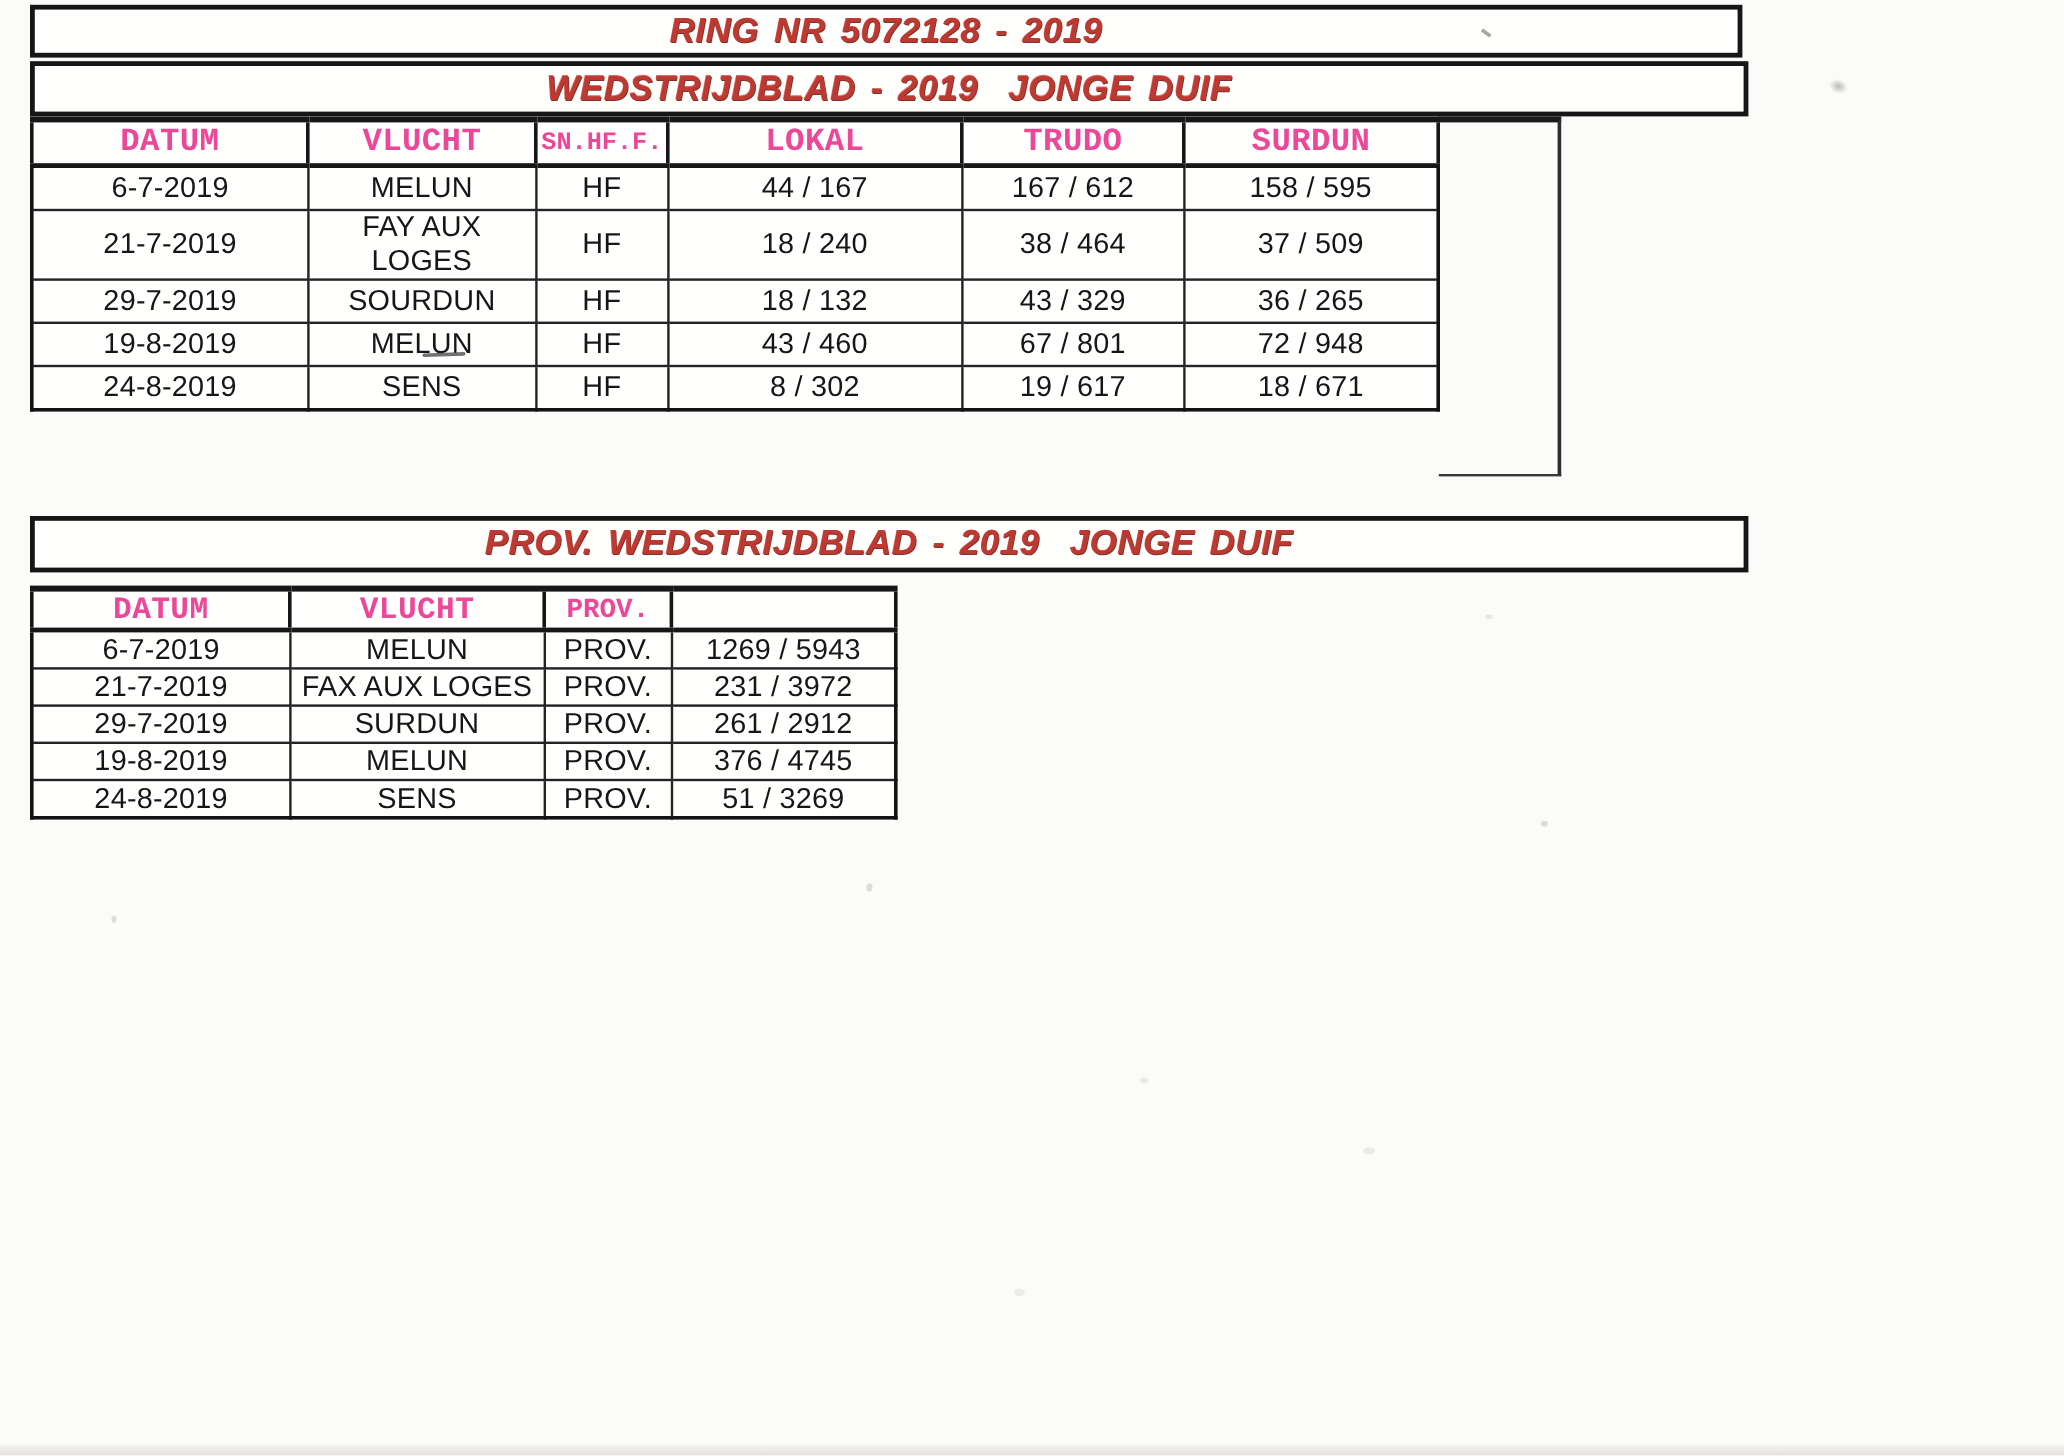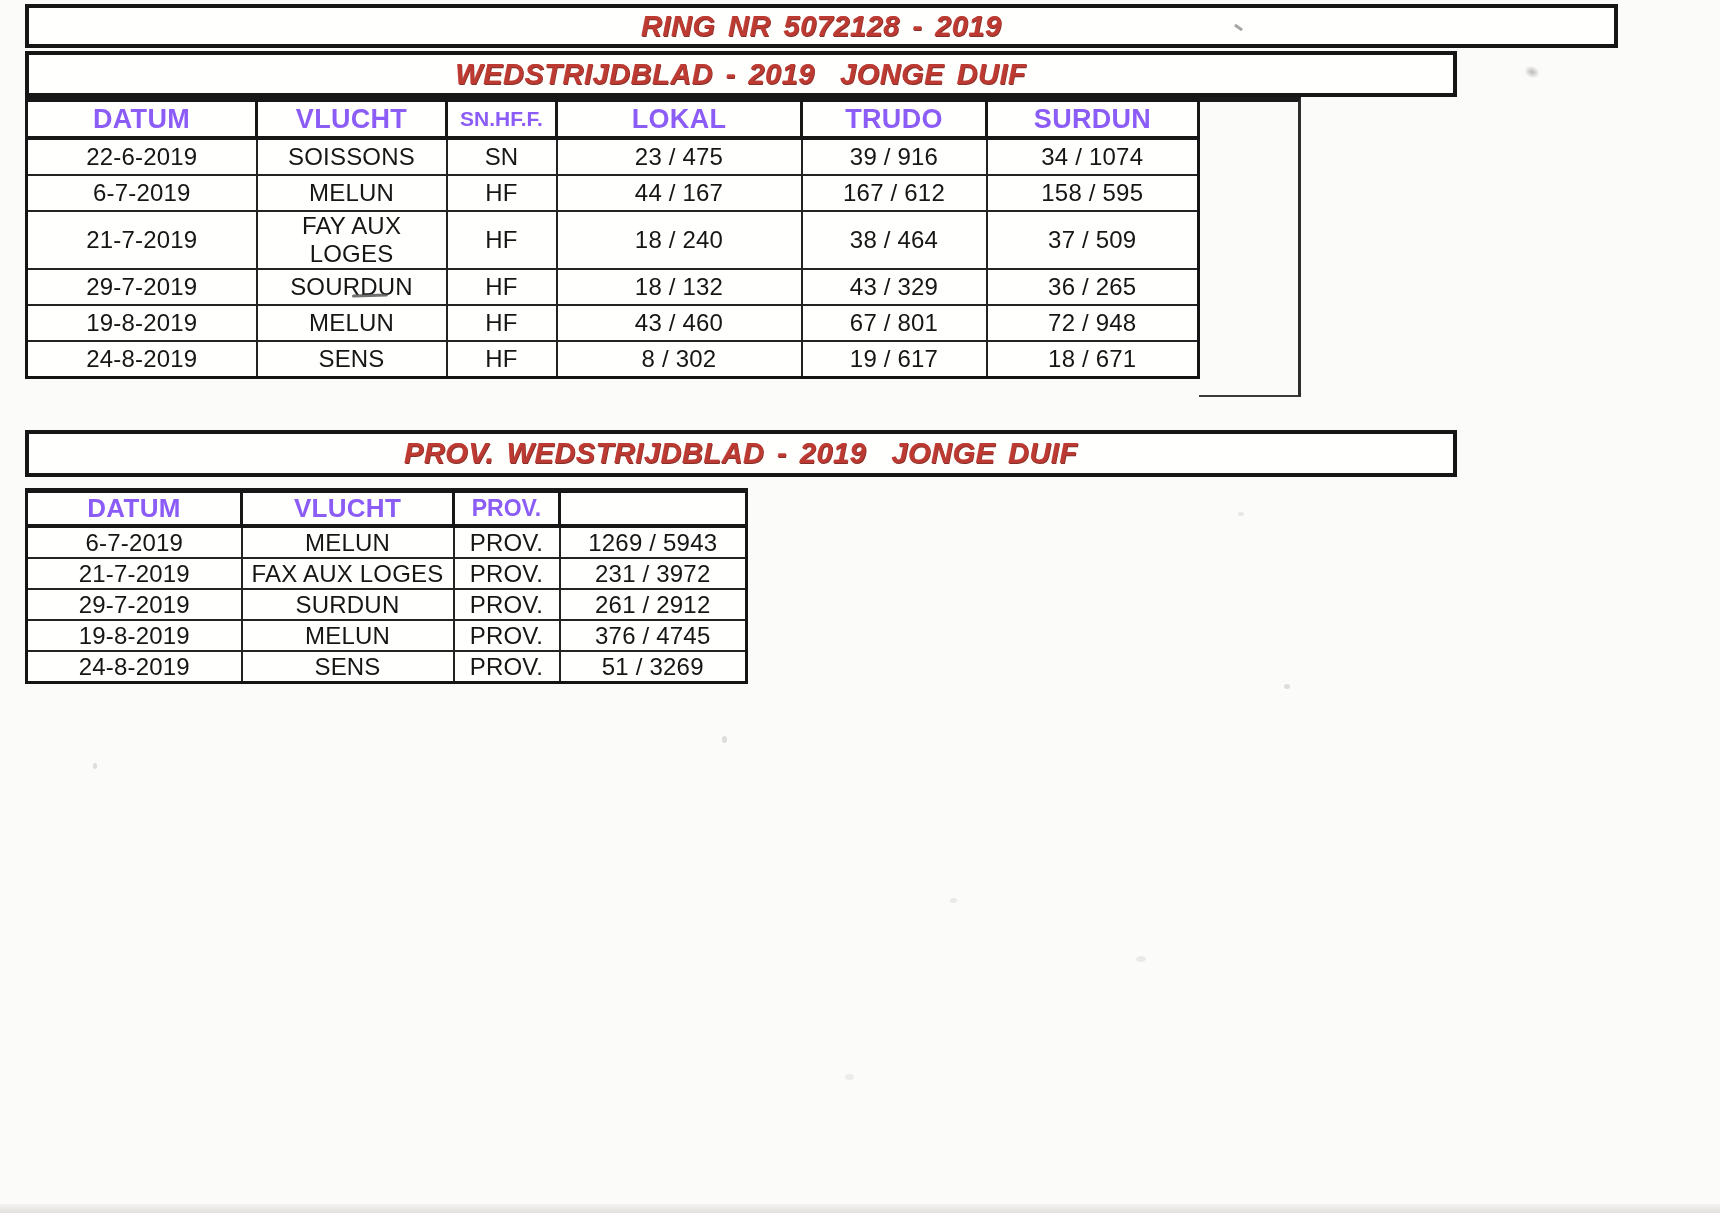--- a/index.html
+++ b/index.html
@@ -11,21 +11,21 @@
     overflow:hidden;
   }
   
   .title-bar{
     position:absolute;
     box-sizing:border-box;
     background:#fffffe;
     border:4px solid #161616;
     display:flex;align-items:center;justify-content:center;
   }
-  #ring-bar{left:25px;top:4px;width:1593px;height:44px;}
+  #ring-bar{left:25px;top:4px;width:1427px;height:44px;}
   #wedstrijd-bar{left:25px;top:51px;width:1432px;height:46px;}
   #prov-bar{left:25px;top:430px;width:1432px;height:47px;}
   .red-title{
     font-style:italic;
     font-weight:bold;
     font-size:29px;
     letter-spacing:.5px;
     word-spacing:4px;
     color:#bc3a32;
     text-shadow:0.6px 0.8px 0 #84302a, -0.4px -0.4px 0 #d9706a;
@@ -41,25 +41,26 @@
   }
   #local-table{left:25px;top:97px;}
   #prov-table{left:25px;top:488px;}
   th{
     box-sizing:content-box;
     border:3px solid #171717;
     border-top-width:5px;
     border-bottom-width:4px;
     font-weight:bold;
     font-size:27px;
-    color:#8b5cf6;
+    color:#ec4899;
     height:34px;
     padding:0;
     text-align:center;
     letter-spacing:.3px;
+    font-family:Liberation Mono, monospace;
   }
   th.small-head{font-size:21px;letter-spacing:0;}
   td{
     box-sizing:content-box;
     border:2px solid #232323;
     font-size:24px;
     color:#161616;
     text-align:center;
     padding:0;
     letter-spacing:.2px;
@@ -123,28 +124,20 @@
     <tr>
       <th>DATUM</th>
       <th>VLUCHT</th>
       <th class="small-head">SN.HF.F.</th>
       <th>LOKAL</th>
       <th>TRUDO</th>
       <th>SURDUN</th>
     </tr>
   </thead>
   <tbody>
-    <tr>
-      <td>22-6-2019</td>
-      <td>SOISSONS</td>
-      <td>SN</td>
-      <td>23 / 475</td>
-      <td>39 / 916</td>
-      <td>34 / 1074</td>
-    </tr>
     <tr>
       <td>6-7-2019</td>
       <td>MELUN</td>
       <td>HF</td>
       <td>44 / 167</td>
       <td>167 / 612</td>
       <td>158 / 595</td>
     </tr>
     <tr>
       <td>21-7-2019</td>

